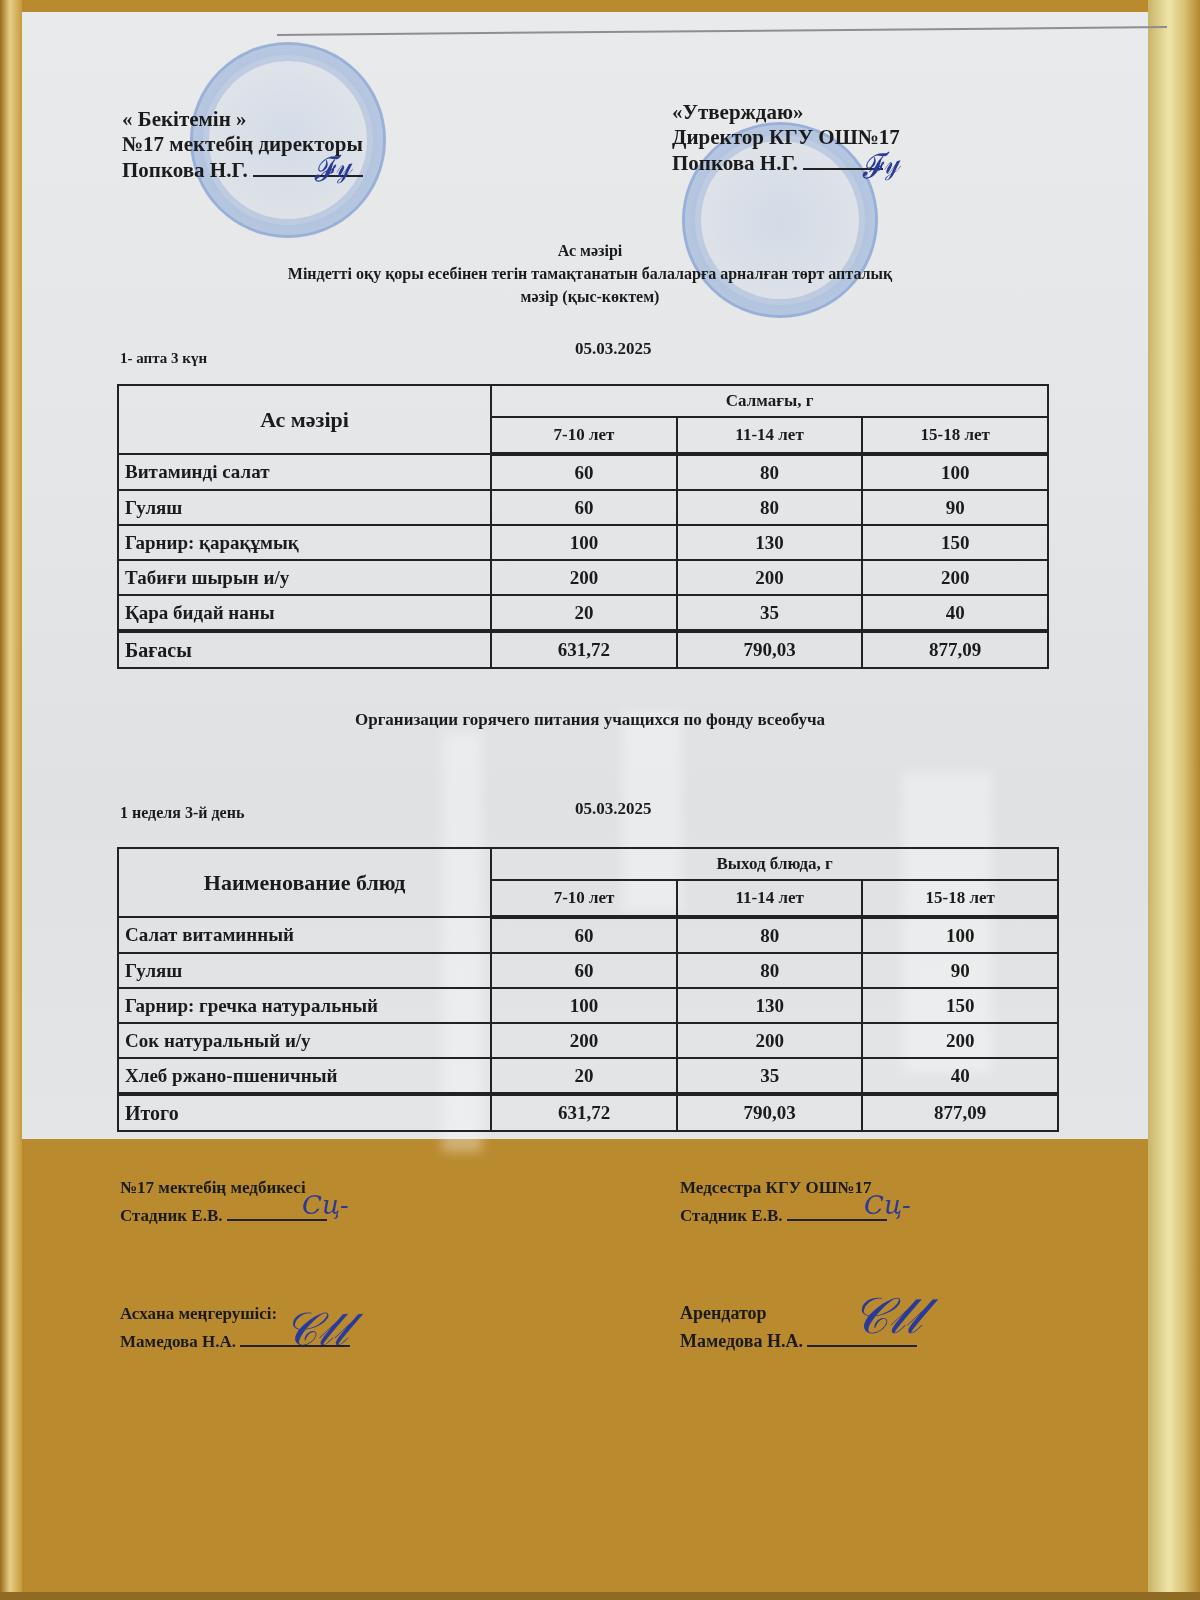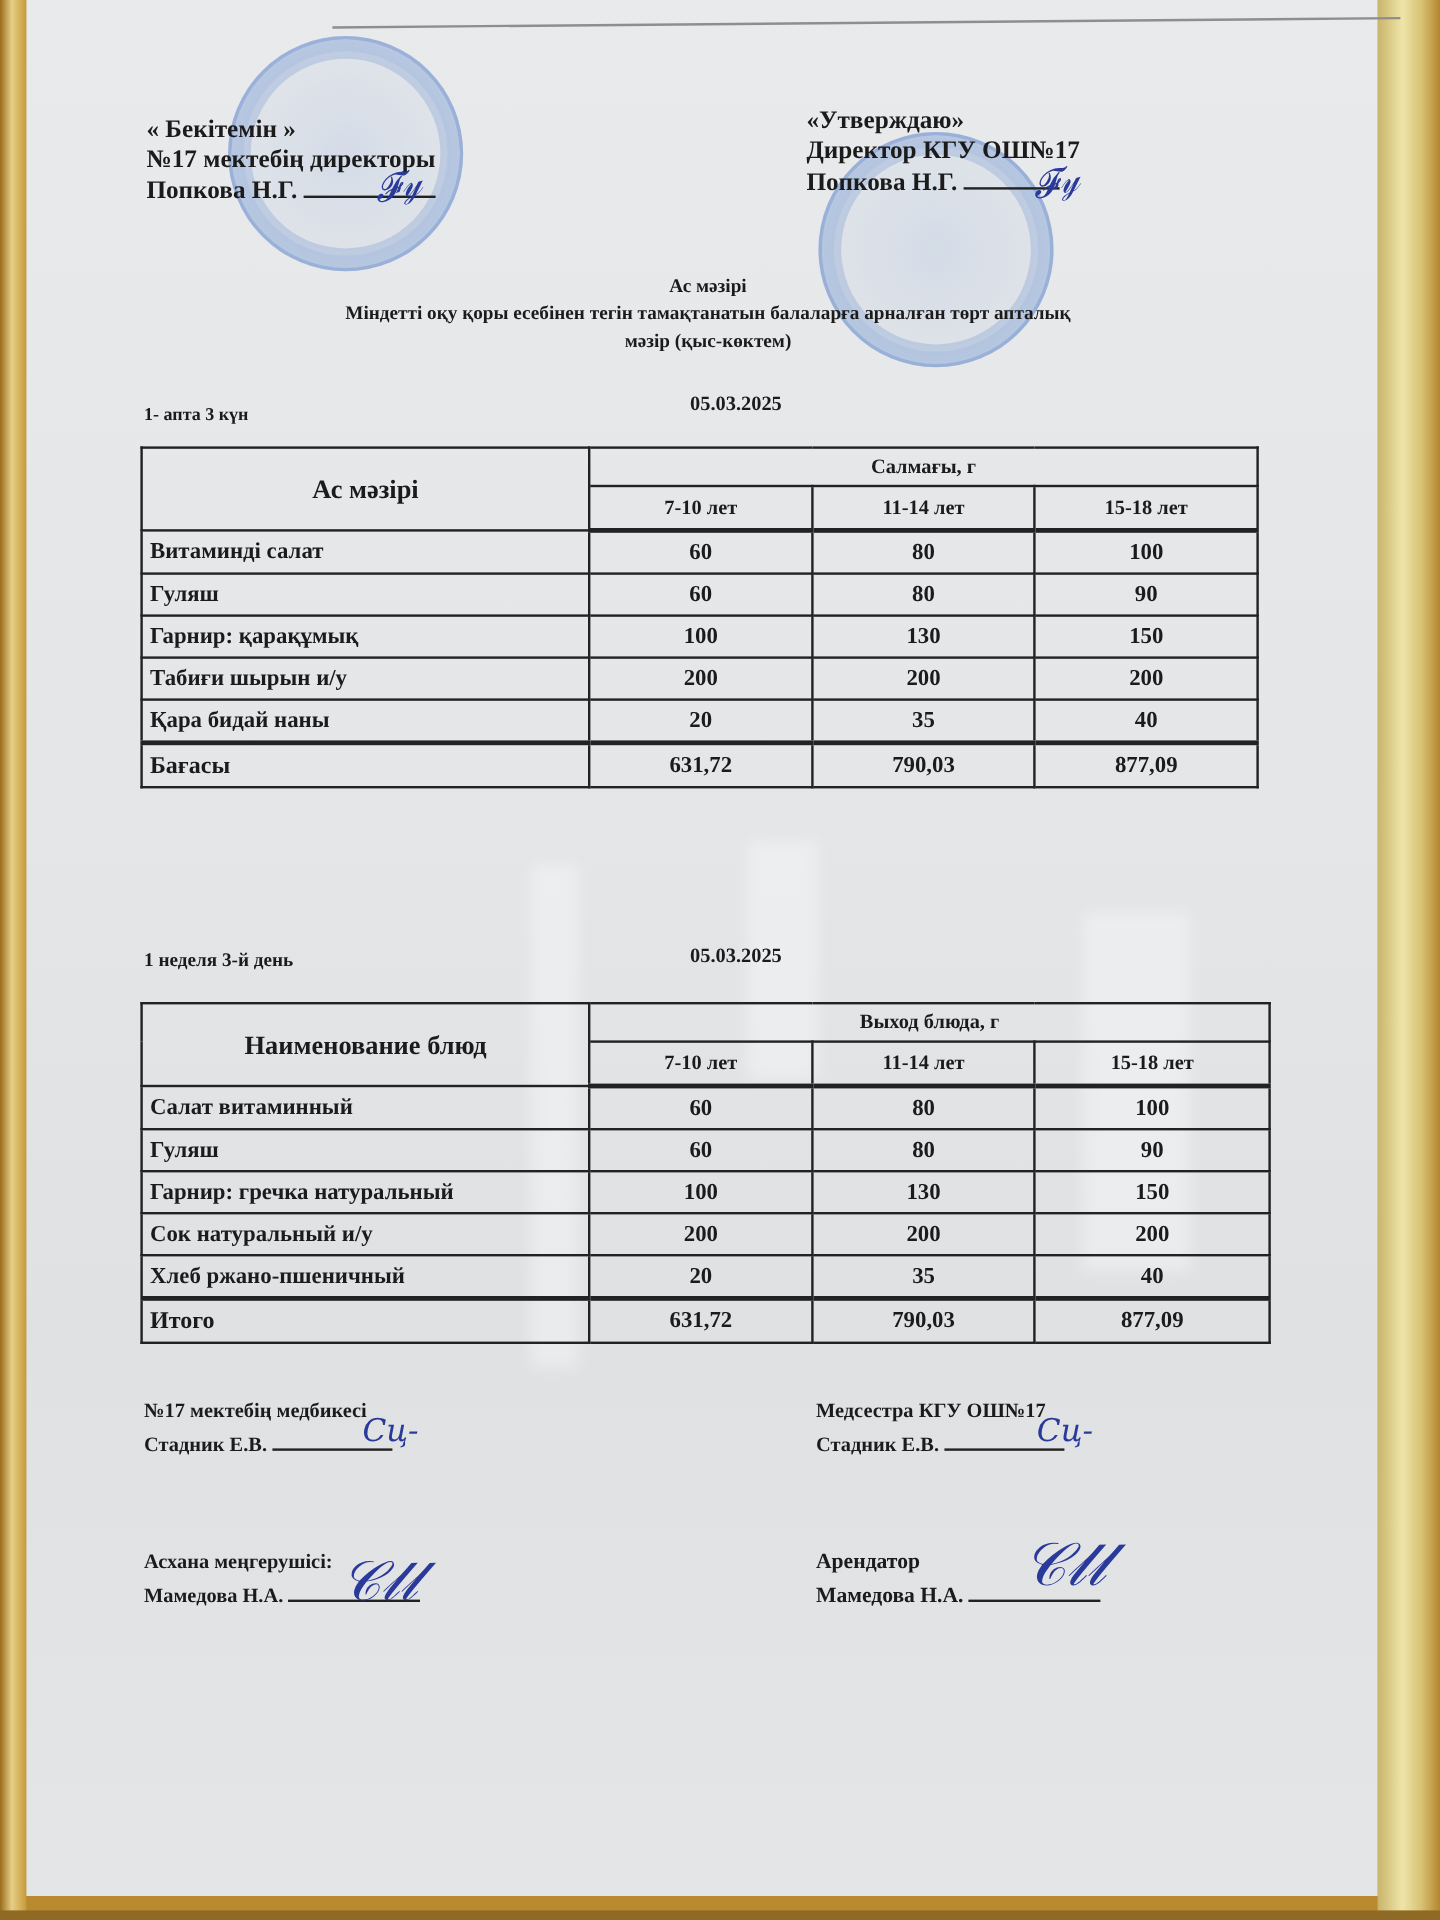--- a/index.html
+++ b/index.html
@@ -15,21 +15,21 @@
   }
   .frame-right {
     position: absolute; right: 0; top: 0; width: 52px; height: 1600px;
     background: linear-gradient(90deg, #c9b56a 0%, #efe4a8 40%, #d8c274 70%, #b4862e 100%);
   }
   .frame-bottom {
     position: absolute; left: 0; bottom: 0; width: 1200px; height: 8px;
     background: #8f6a24;
   }
   .paper {
-    position: absolute; left: 22px; top: 0; width: 1126px; height: 1580px;
+    position: absolute; left: 22px; top: 12px; width: 1126px; height: 1127px;
     background: linear-gradient(180deg, #e9eaec 0%, #e4e6e8 40%, #dfe1e3 70%, #e3e5e6 100%);
   }
   .paper-fold {
     position: absolute; left: 255px; top: 18px; width: 890px; height: 2px;
     background: #8e8e90; transform: rotate(-0.5deg);
   }
   .glare {
     position: absolute; background: rgba(255,255,255,0.35); filter: blur(6px);
   }
   .stamp {
@@ -153,20 +153,21 @@
       <tr class="total">
         <td class="name">Бағасы</td>
         <td class="num">631,72</td>
         <td class="num">790,03</td>
         <td class="num">877,09</td>
       </tr>
     </tbody>
   </table>
 
   <div class="doc-text center" style="left:78px;top:696px;width:980px;font-size:17px;line-height:24px;">
+    <div>Организации горячего питания учащихся по фонду всеобуча</div>
   </div>
   <div class="doc-text" style="left:98px;top:792px;font-size:16px;">1 неделя  3-й день</div>
   <div class="doc-text" style="left:553px;top:787px;font-size:17px;">05.03.2025</div>
 
   <table class="menu" style="left:95px;top:835px;width:942px;">
     <colgroup>
         <col style="width:374px">
         <col style="width:186px">
         <col style="width:186px">
         <col style="width:196px">

